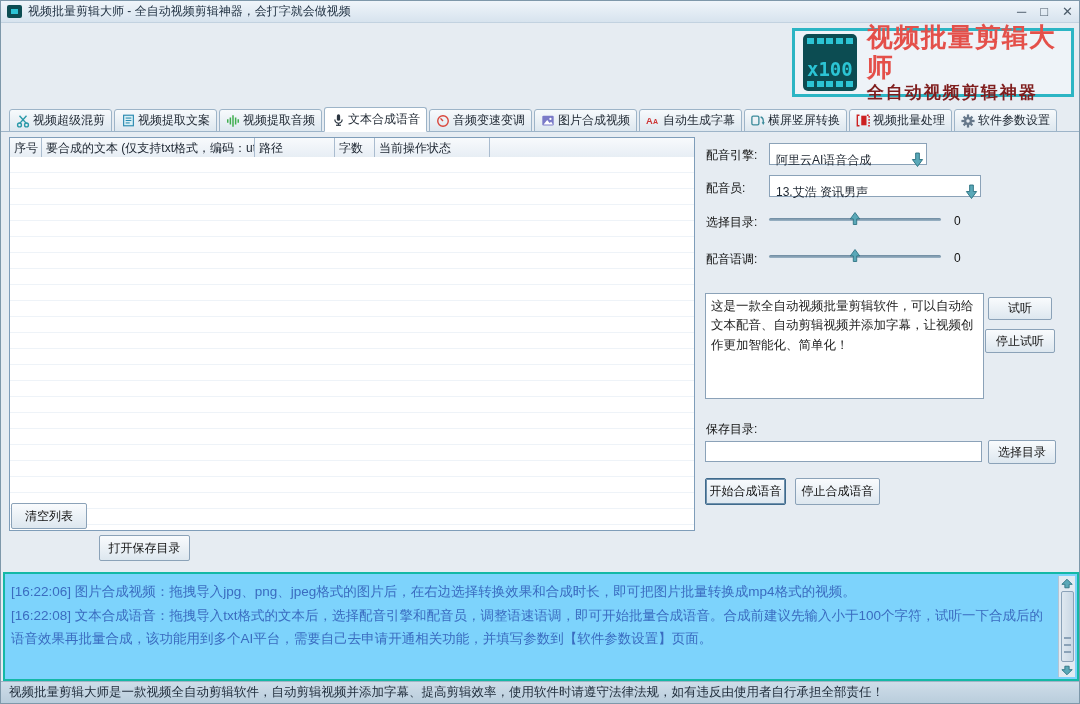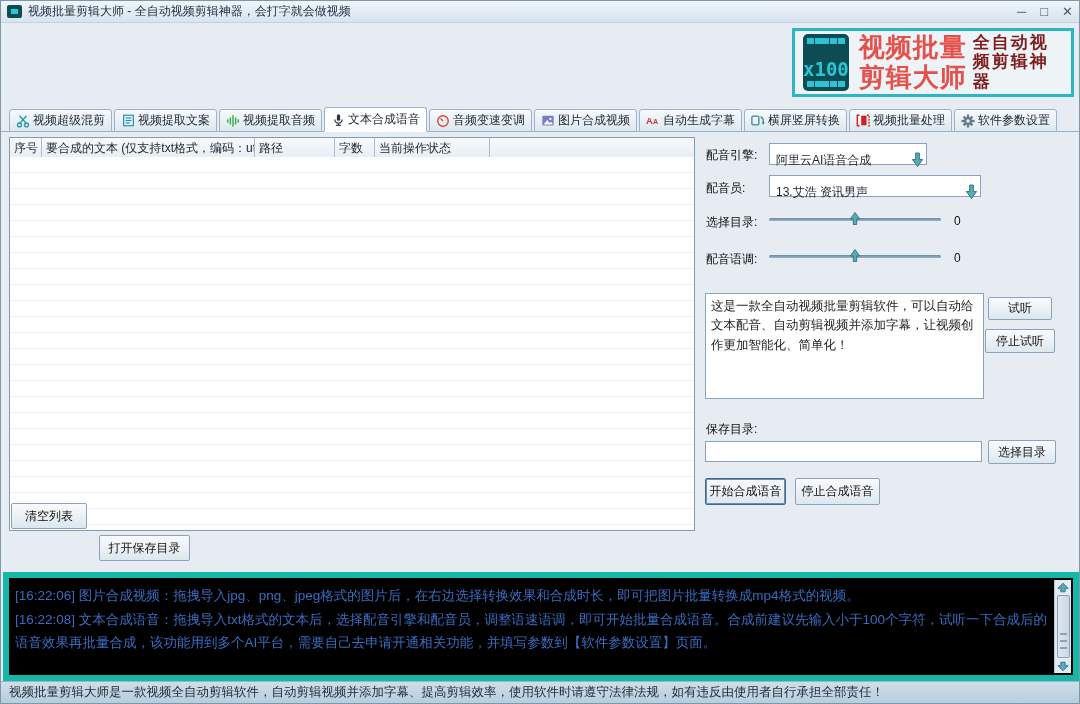--- a/index.html
+++ b/index.html
@@ -20,21 +20,21 @@
 
   
   .logo-box { position:absolute; top:27px; right:5px; width:282px; height:69px;
     background:#eef3f8; border:3px solid #2cb5c4; display:flex; align-items:center; padding:3px 8px; gap:10px; }
   .badge { width:59px; height:57px; background:#0c4c52; border-radius:5px; position:relative;
     display:flex; align-items:center; justify-content:center; }
   .badge .dots { position:absolute; left:4px; right:4px; display:flex; justify-content:space-between; }
   .badge .dots.top { top:4px; } .badge .dots.bot { bottom:4px; }
   .badge .dots i { width:7px; height:6px; background:#2cc4d4; display:block; }
   .badge .x { color:#2cc4d4; font-weight:bold; font-size:19px; font-family:"DejaVu Sans Mono",monospace;margin-top:12px; }
-  .brand { display:flex; flex-direction:row; line-height:1.15; }
+  .brand { display:flex; flex-direction:column; line-height:1.15; }
   .brand .t1 { color:#e4504a; font-size:26px; font-weight:bold; letter-spacing:1px; }
   .brand .t2 { color:#7f1d1d; font-size:17px; font-weight:bold; letter-spacing:2px; }
 
   
   .tabbar { position:absolute; top:106px; left:8px; right:0; height:25px; display:flex; align-items:flex-end; }
   .tabbar:after { content:""; position:absolute; left:-8px; right:0; bottom:0; height:1px; background:#9db4c8; z-index:0; }
   .tab { position:relative; z-index:1; height:23px; display:inline-flex; align-items:center; gap:3px;
     padding:0 6px; margin-right:2px; white-space:nowrap;
     background:linear-gradient(#f7fafc,#dde7ef); border:1px solid #9db4c8; border-bottom:1px solid #9db4c8;
     border-radius:3px 3px 0 0; font-size:12px; color:#1c2530; cursor:default; }
@@ -65,21 +65,21 @@
     background:#ffffff; border:1px solid #8ba2b8; padding:3px 5px; font-size:12.5px; line-height:1.55; color:#222; overflow:hidden; }
   .btn { position:absolute; background:linear-gradient(#f9fbfd,#dde7ef); border:1px solid #8ba2b8;
     border-radius:2px; font-size:12px; color:#111; display:flex; align-items:center; justify-content:center; cursor:default; }
   .btn.focused { border-color:#3f6a8c; box-shadow:inset 0 0 0 1px #6e90ac; }
   .inputbox { position:absolute; left:704px; top:440px; width:277px; height:21px;
     background:#ffffff; border:1px solid #8ba2b8; font-size:12px; padding:0 4px;
     font-family:"Liberation Sans",sans-serif; }
 
   
   .log { position:absolute; left:2px; top:571px; width:1076px; height:109px;
-    background:#000000; border:6px solid #14b8a6; padding:6px 24px 4px 6px; overflow:hidden; }
+    background:#7dd3fc; border:2px solid #14b8a6; padding:6px 24px 4px 6px; overflow:hidden; }
   .log .line { color:#3a6cc0; font-size:13.5px; line-height:23px; margin-bottom:1px; }
   .scrollbar { position:absolute; top:2px; right:2px; bottom:2px; width:17px;
     background:#e2eaf2; border-left:1px solid #b4c4d4; display:flex; flex-direction:column; align-items:center; }
   .sb-btn { width:17px; height:14px; display:flex; align-items:center; justify-content:center; }
   .sb-thumb { width:13px; flex:1 1 auto; margin:1px 0; background:linear-gradient(90deg,#dfe8f0,#c9d7e4);
     border:1px solid #8ba2b8; border-radius:2px; position:relative; }
   .sb-grip { position:absolute; left:2px; right:2px; bottom:8px; height:16px;
     border-top:2px solid #8ba2b8; border-bottom:2px solid #8ba2b8; }
   .sb-grip:after { content:""; position:absolute; left:0; right:0; top:5px; height:2px; background:#8ba2b8; }
   .sb-down { margin-top:auto; }

